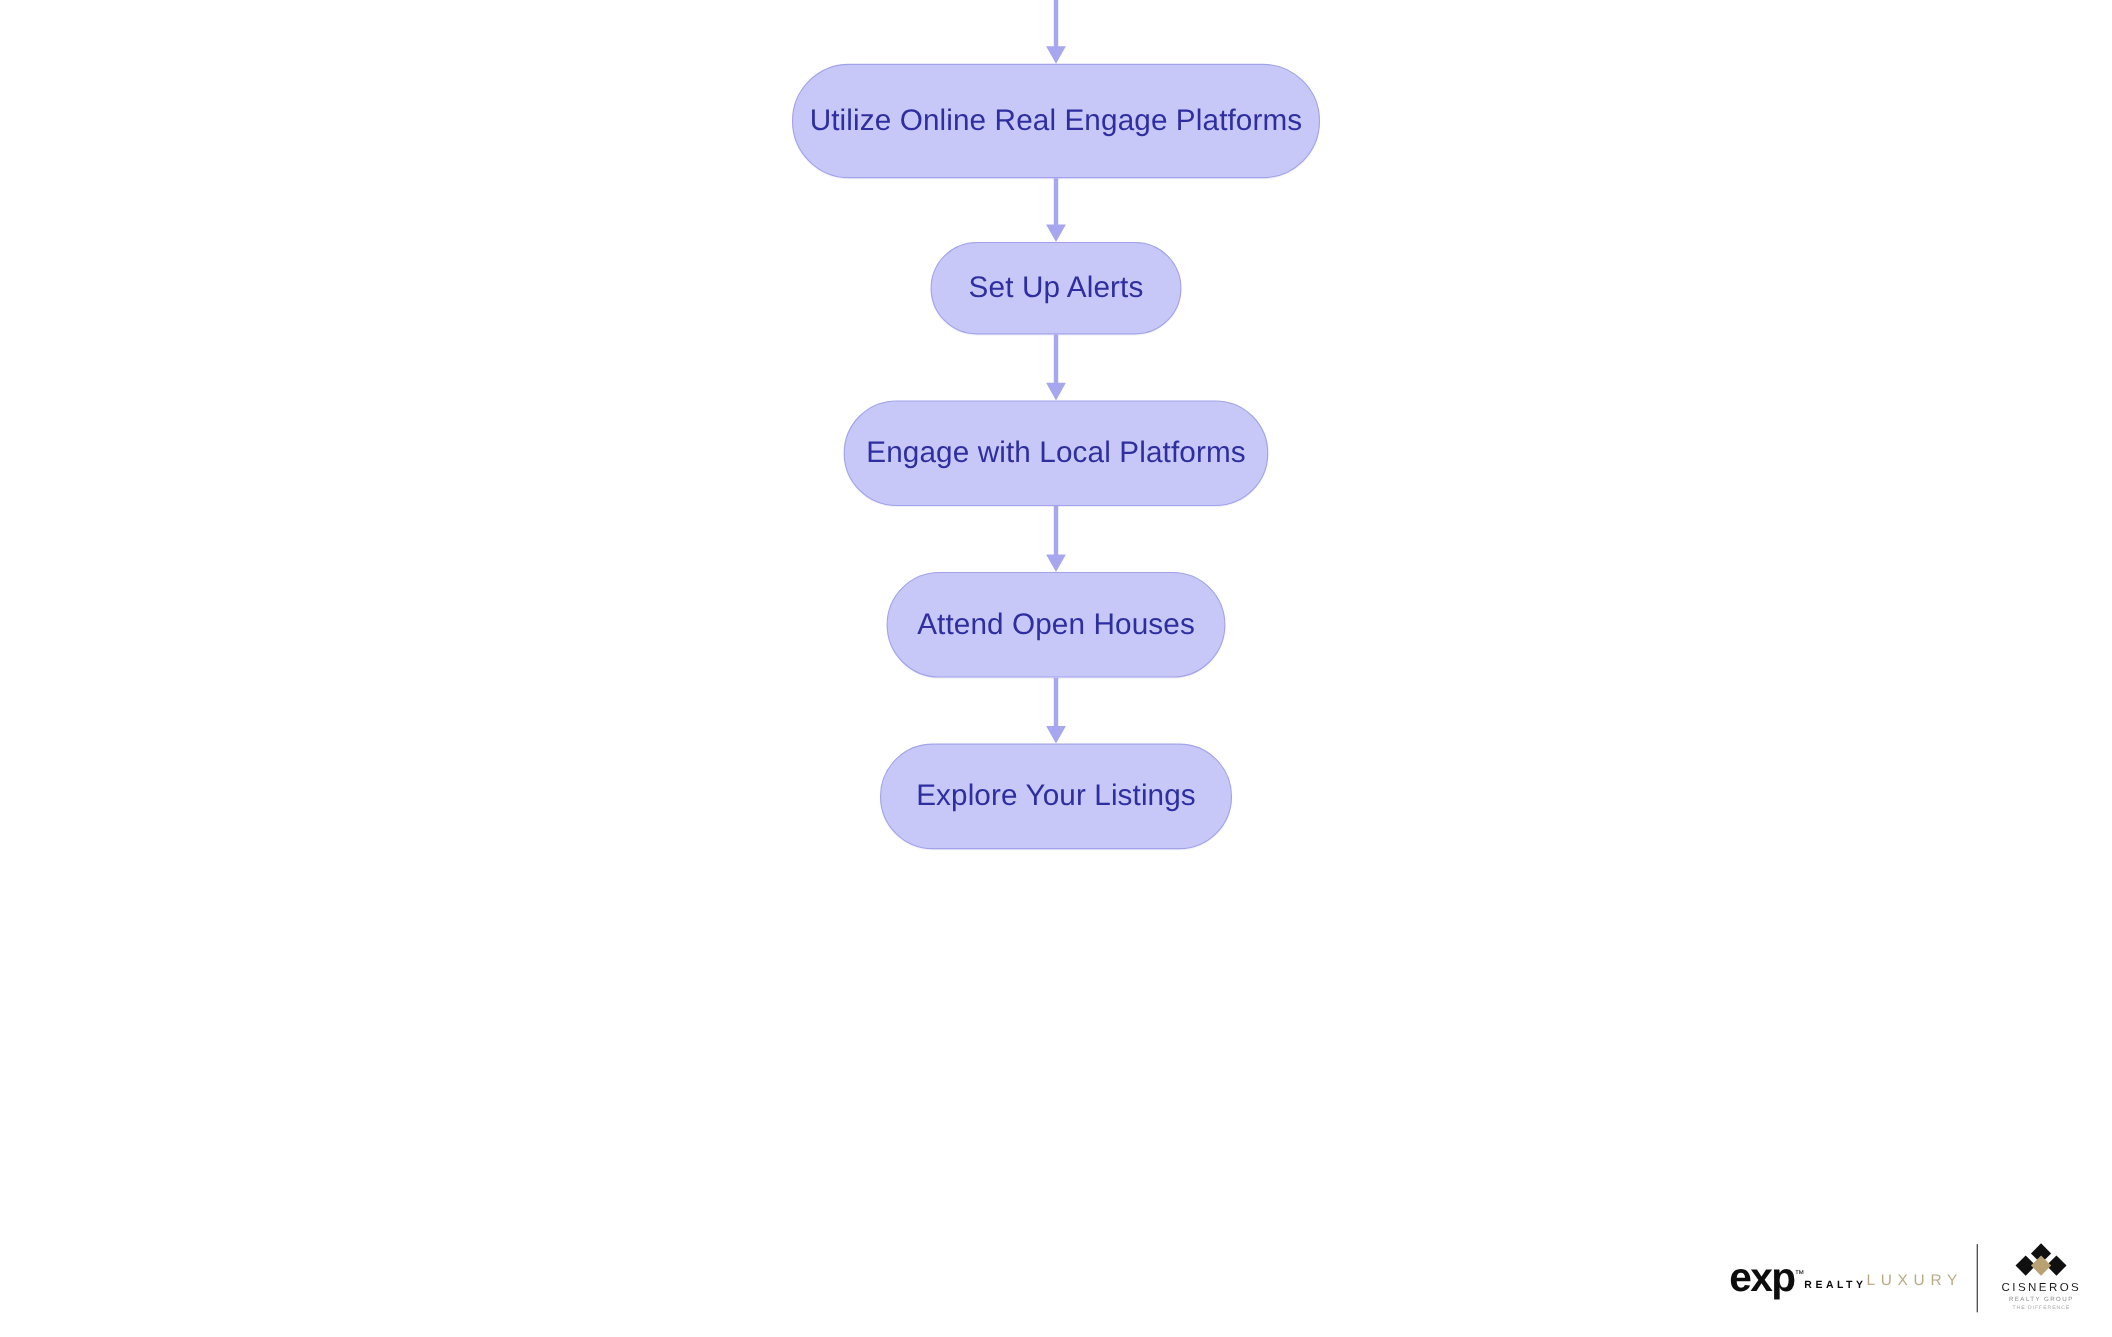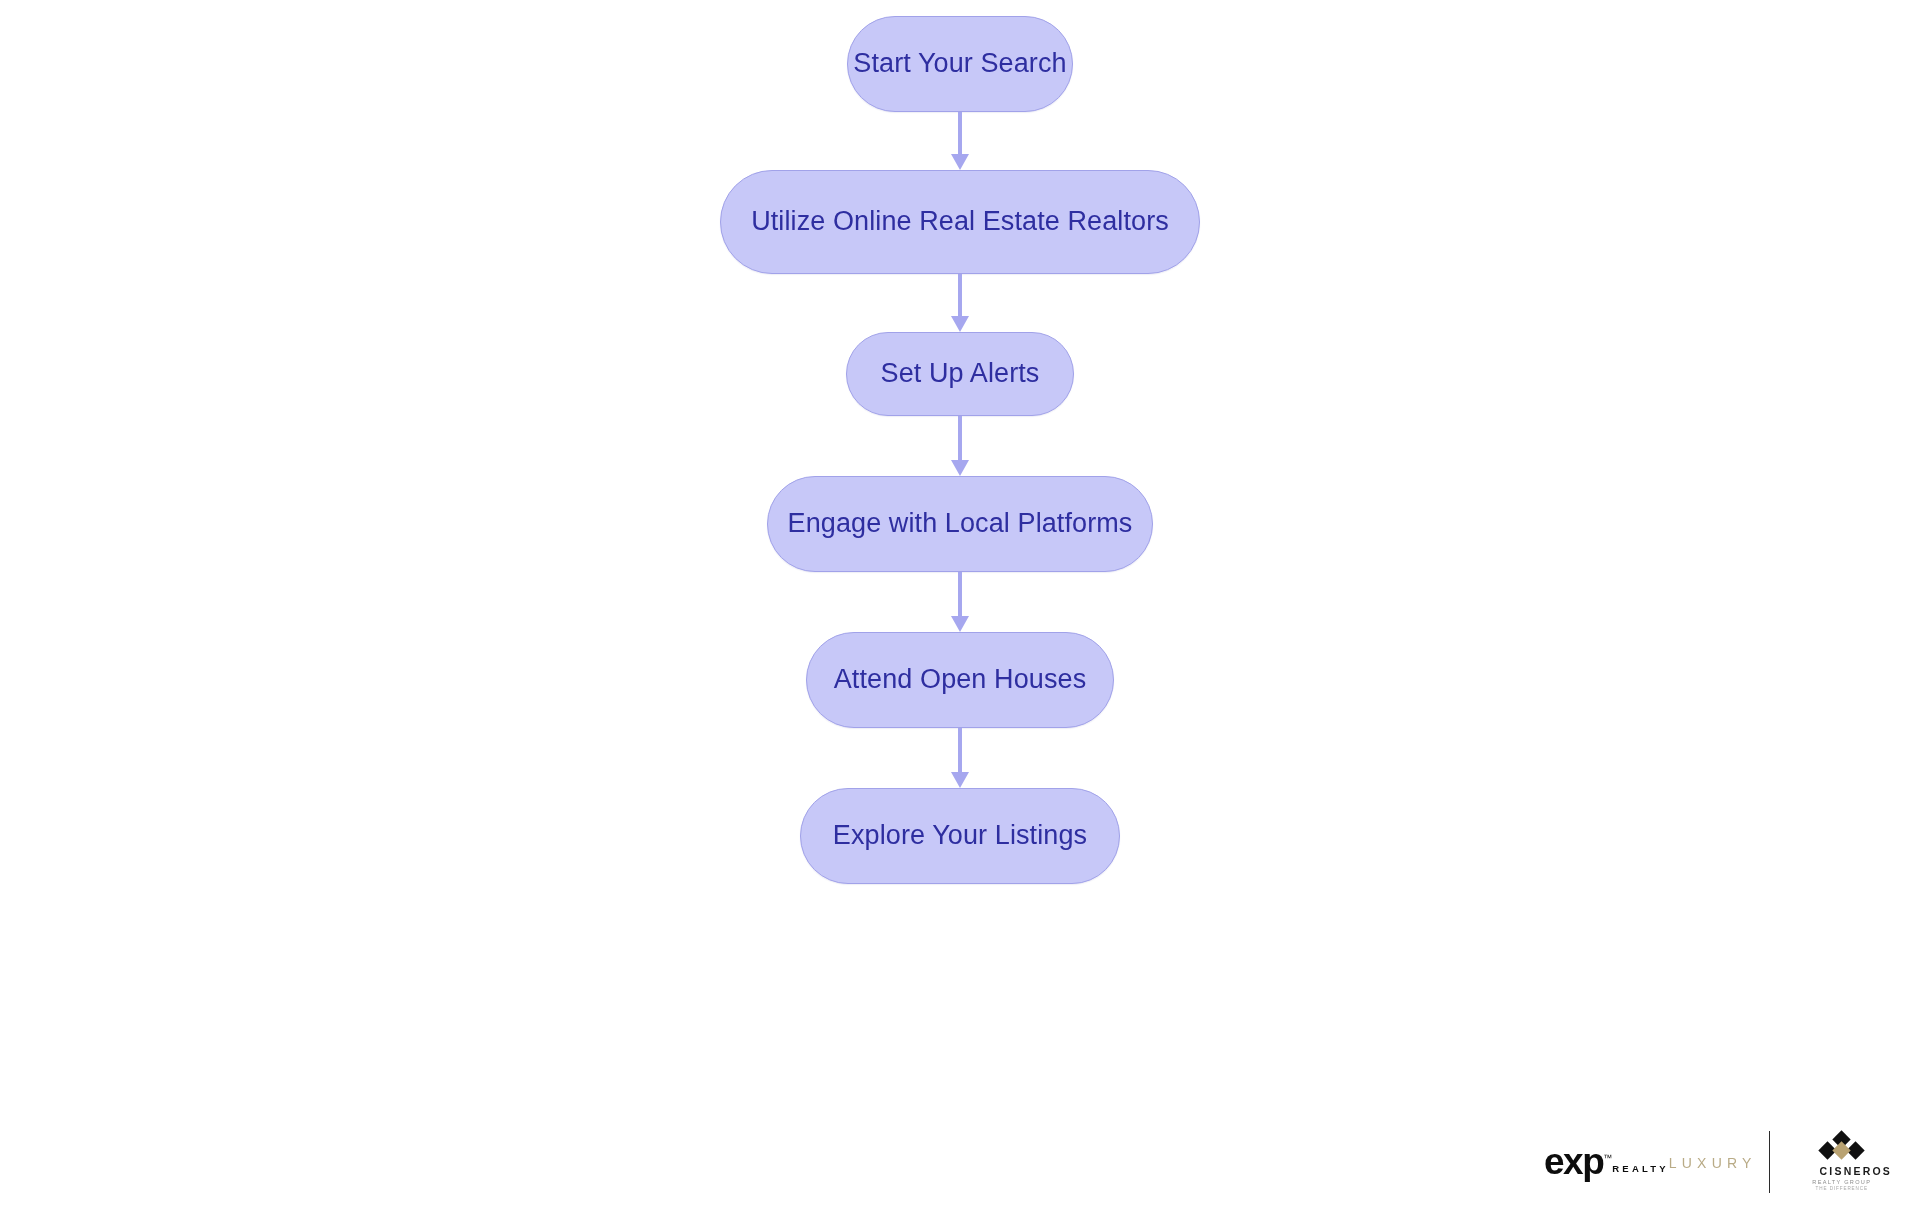--- a/index.html
+++ b/index.html
@@ -151,25 +151,24 @@
     height: 13px;
     transform: rotate(45deg);
     background: #101010;
   }
   .dia.top   { left: 22px; top: 0px; }
   .dia.left  { left: 8px;  top: 11px; }
   .dia.right { left: 36px; top: 11px; }
   .dia.mid   { left: 22px; top: 11px; background: #b9a271; }
   .cis-name {
     font-size: 10.5px;
-    font-weight: 700;
+    font-weight: 400;
     color: #1a1a1a;
     letter-spacing: 2.2px;
     margin-top: 4px;
-    margin-left: 28px;
   }
   .cis-sub {
     font-size: 5.6px;
     font-weight: 400;
     color: #8d8d8d;
     letter-spacing: 1.3px;
     margin-top: 2px;
   }
   .cis-sub2 {
     font-size: 4.6px;
@@ -179,34 +178,29 @@
     margin-top: 1px;
   }
 </style>
 </head>
 <body>
 
 <div id="canvas">
 
   <div class="flow">
 
-    <div class="node-row" style="margin-top:16px;">
-      <div class="node" style="width:226px;height:96px;">
-        <span>Start Your Search</span>
-      </div>
-    </div>
 
     <div class="connector" style="height:58px;">
       <div class="stem"></div>
       <div class="head"></div>
     </div>
 
     <div class="node-row">
       <div class="node" style="width:480px;height:104px;">
-        <span>Utilize Online Real Estate Realtors</span>
+        <span>Utilize Online Real Engage Platforms</span>
       </div>
     </div>
 
     <div class="connector" style="height:58px;">
       <div class="stem"></div>
       <div class="head"></div>
     </div>
 
     <div class="node-row">
       <div class="node" style="width:228px;height:84px;">

